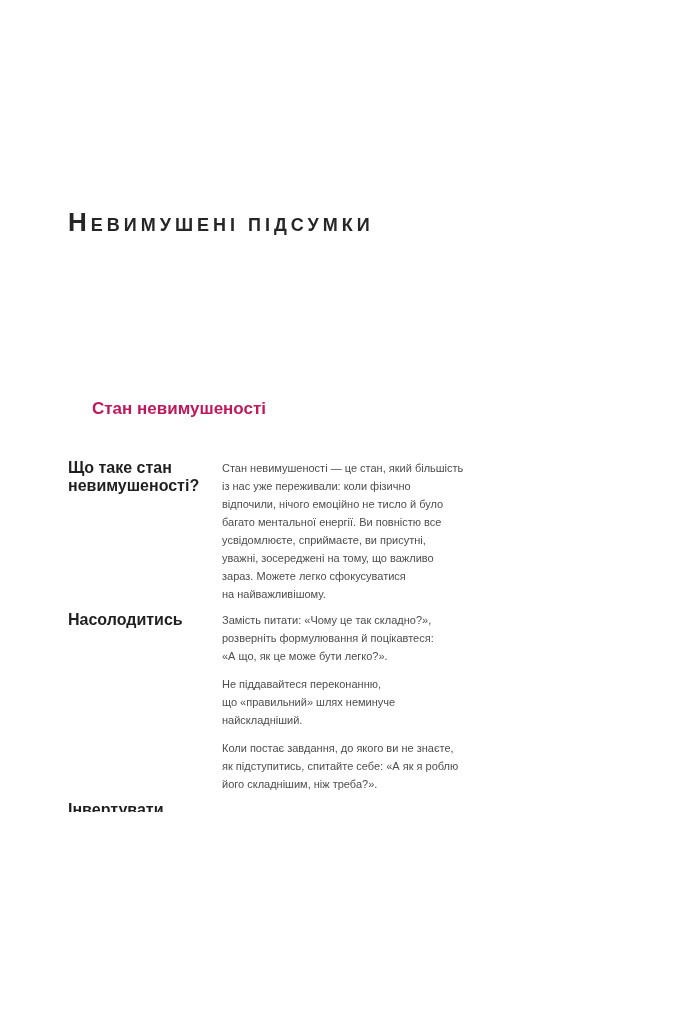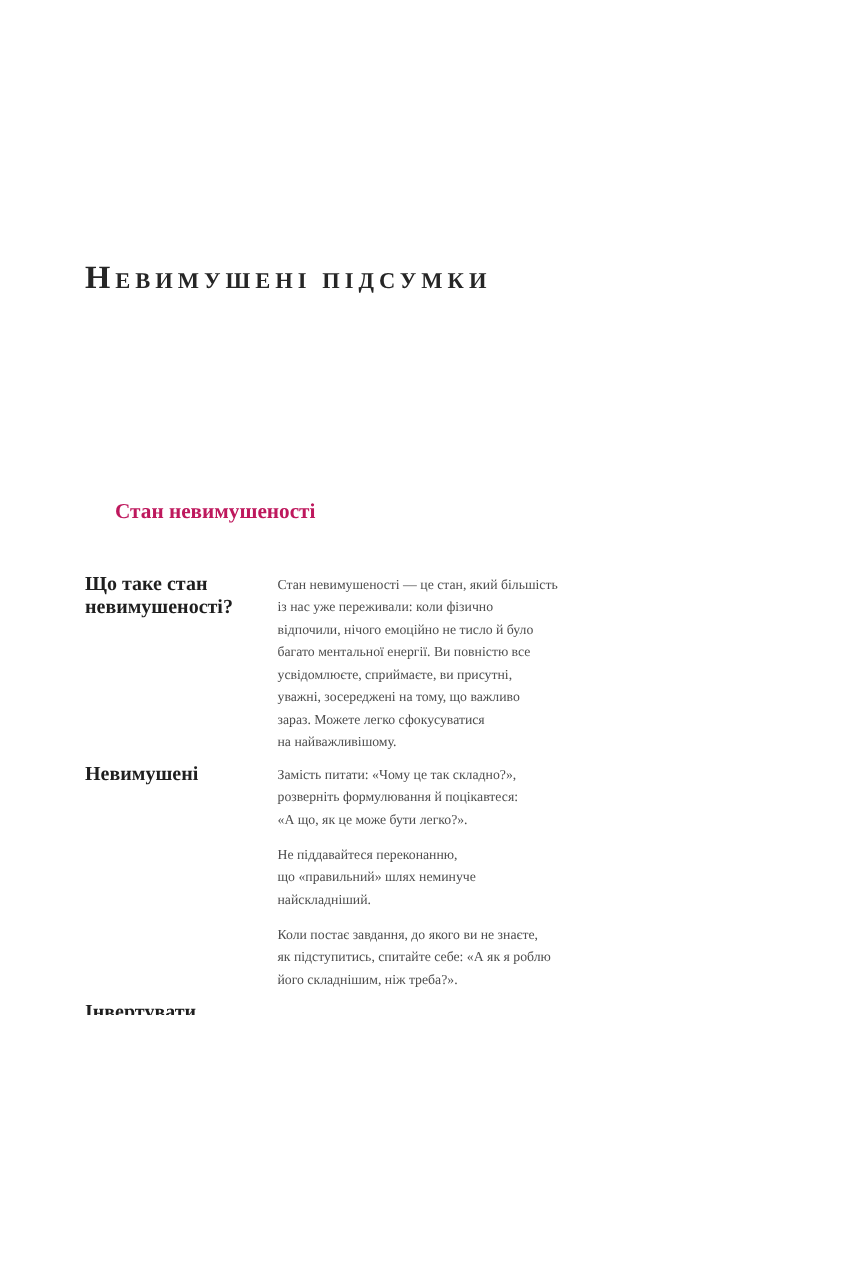--- a/index.html
+++ b/index.html
@@ -6,21 +6,21 @@
     margin: 0;
     padding: 0;
     background: #ffffff;
   }
   .page {
     position: relative;
     width: 674px;
     height: 812px;
     background: #ffffff;
     overflow: hidden;
-    font-family: Liberation Serif, serif;
+    font-family: Liberation Sans, sans-serif;
   }
 
   
   .chapter-title {
     position: absolute;
     left: 68px;
     top: 205px;
     margin: 0;
     font-size: 18px;
     line-height: 34px;
@@ -123,21 +123,21 @@
 із нас уже переживали: коли фізично
 відпочили, нічого емоційно не тисло й було
 багато ментальної енергії. Ви повністю все
 усвідомлюєте, сприймаєте, ви присутні,
 уважні, зосереджені на тому, що важливо
 зараз. Можете легко сфокусуватися
 на найважливішому.</p>
         </div>
       </div>
       <div class="glossary-row">
-        <div class="glossary-term">Невимушені</div>
+        <div class="glossary-term">Насолодитись</div>
         <div class="glossary-def">
           <p>Замість питати: «Чому це так складно?»,
 розверніть формулювання й поцікавтеся:
 «А що, як це може бути легко?».</p>
           <p>Не піддавайтеся переконанню,
 що «правильний» шлях неминуче
 найскладніший.</p>
           <p>Коли постає завдання, до якого ви не знаєте,
 як підступитись, спитайте себе: «А як я роблю
 його складнішим, ніж треба?».</p>

